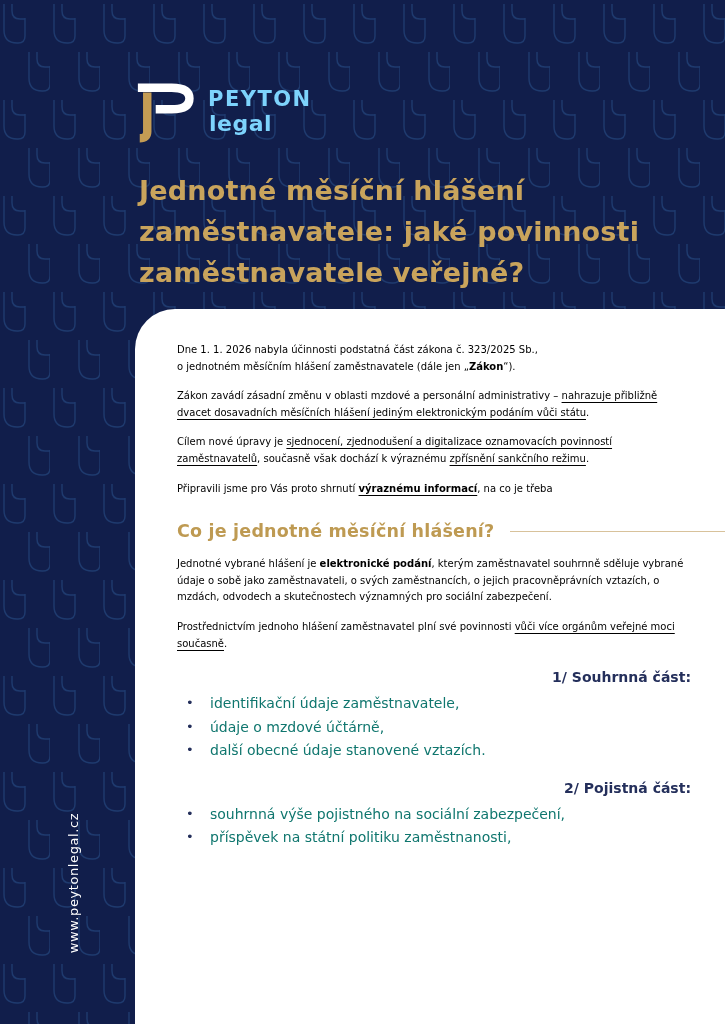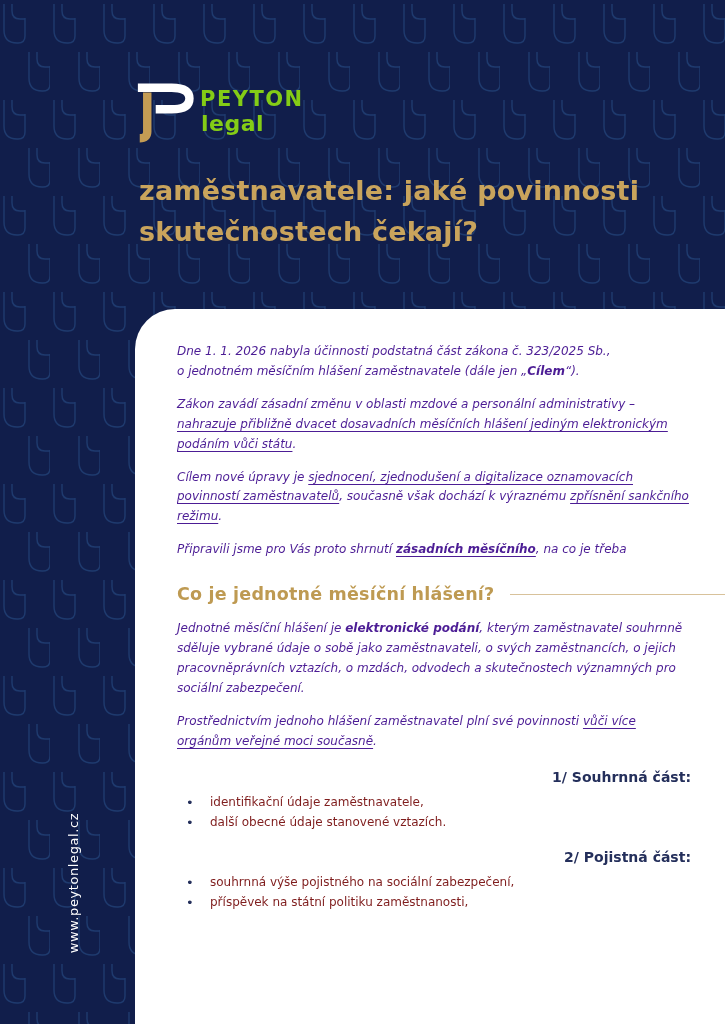--- a/index.html
+++ b/index.html
@@ -8,21 +8,21 @@
 
   .page {
     position:relative; width:725px; height:1024px;
     background:#111E4B; overflow:hidden;
   }
   .bg-pattern { position:absolute; inset:0; z-index:0; }
 
   
   .logo { position:absolute; left:136px; top:78px; display:flex; z-index:2; }
   .logo-mark { width:60px; height:70px; flex:0 0 auto; }
-  .wordmark { margin-left:4px; padding-top:10px; color:#84cc16; }
+  .wordmark { margin-left:12px; padding-top:10px; color:#7dd3fc; }
   .wordmark-top { font-size:21px; font-weight:700; letter-spacing:1.5px; line-height:1.1; }
   .wordmark-bottom { font-size:22px; font-weight:600; letter-spacing:0.5px; line-height:1.15; margin-left:1px; }
 
   .page-title {
     position:absolute; left:139px; top:170px; width:565px; z-index:2;
     color:#C9A45C; font-size:27px; font-weight:700; line-height:41px; letter-spacing:0.2px;
   }
 
   
   .site-vertical {
@@ -31,39 +31,39 @@
     color:#FFFFFF; font-size:13px; letter-spacing:0.6px; white-space:nowrap;
   }
 
   
   .sheet {
     position:absolute; left:135px; top:309px; right:0; bottom:0; z-index:1;
     background:#FFFFFF; border-top-left-radius:40px;
     padding:33px 34px 18px 42px;
     color:#242F5B;
   }
-  .sheet p.body { font-size:12px; line-height:1.66; margin-bottom:13px; color:#4c1d95;font-style:italic; }
+  .sheet p.body { font-size:10px; line-height:1.66; margin-bottom:13px; color:#000000; }
   .b { font-weight:700; }
   .u { text-decoration:underline; text-underline-offset:2.5px; text-decoration-thickness:1px;text-align:right; }
 
   h2.section-heading {
     display:flex; align-items:center;
     color:#BE9A52; font-size:17.5px; font-weight:700; letter-spacing:0.2px;
     margin:24px 0 15px;
   }
   h2.section-heading .rule {
     flex:1; height:1px; background:#CBAE79; opacity:0.75;
     margin-left:16px; margin-right:-34px;
   }
   h2.section-heading:first-child { margin-top:20px; }
 
   .part-label { font-size:14px; font-weight:700; color:#242F5B; margin:17px 0 7px;text-align:right; }
   ul.bullets { list-style:none; margin:0 0 6px 0; }
   ul.bullets li {
-    position:relative; padding-left:33px; font-size:12px; line-height:1.68; color:#7f1d1d;
+    position:relative; padding-left:33px; font-size:14px; line-height:1.68; color:#0f766e;
   }
   ul.bullets li::before {
     content:"\2022"; position:absolute; left:9px; top:0; color:#242F5B; font-size:13px;
   }
 </style>
 </head>
 <body>
 
 <div class="page">
 
@@ -86,46 +86,48 @@
       <path d="M2,9 H38 Q57,9 57,20.5 Q57,32 38,32 H21" fill="none" stroke="#FFFFFF" stroke-width="9"></path>
       <path d="M12,14 V56 Q12,63 4,63" fill="none" stroke="#C49C54" stroke-width="9"></path>
     </svg>
     <div class="wordmark">
       <div class="wordmark-top">PEYTON</div>
       <div class="wordmark-bottom">legal</div>
     </div>
   </div>
 
   <h1 class="page-title">
+    <div>Jednotné měsíční hlášení</div>
     <div>zaměstnavatele: jaké povinnosti</div>
-    <div>skutečnostech čekají?</div>
+    <div>zaměstnavatele veřejné?</div>
   </h1>
 
   <div class="site-vertical">www.peytonlegal.cz</div>
 
   <div class="sheet">
 
-    <p class="body"><span>Dne 1. 1. 2026 nabyla účinnosti podstatná část zákona č. 323/2025 Sb.,</span><br><span>o jednotném měsíčním hlášení zaměstnavatele (dále jen „</span><span class="b">Cílem</span><span>“).</span></p>
+    <p class="body"><span>Dne 1. 1. 2026 nabyla účinnosti podstatná část zákona č. 323/2025 Sb.,</span><br><span>o jednotném měsíčním hlášení zaměstnavatele (dále jen „</span><span class="b">Zákon</span><span>“).</span></p>
     <p class="body"><span>Zákon zavádí zásadní změnu v oblasti mzdové a personální administrativy – </span><span class="u">nahrazuje přibližně dvacet dosavadních měsíčních hlášení jediným elektronickým podáním vůči státu</span><span>.</span></p>
     <p class="body"><span>Cílem nové úpravy je </span><span class="u">sjednocení, zjednodušení a digitalizace oznamovacích povinností zaměstnavatelů</span><span>, současně však dochází k výraznému </span><span class="u">zpřísnění sankčního režimu</span><span>.</span></p>
-    <p class="body"><span>Připravili jsme pro Vás proto shrnutí </span><span class="b u">zásadních měsíčního</span><span>, na co je třeba</span><br></p>
+    <p class="body"><span>Připravili jsme pro Vás proto shrnutí </span><span class="b u">výraznému informací</span><span>, na co je třeba</span><br></p>
 
     <h2 class="section-heading">
       <span>Co je jednotné měsíční hlášení?</span>
       <span class="rule"></span>
     </h2>
 
-    <p class="body"><span>Jednotné měsíční hlášení je </span><span class="b">elektronické podání</span><span>, kterým zaměstnavatel souhrnně sděluje vybrané údaje o sobě jako zaměstnavateli, o svých zaměstnancích, o jejich pracovněprávních vztazích, o mzdách, odvodech a skutečnostech významných pro sociální zabezpečení.</span></p>
+    <p class="body"><span>Jednotné vybrané hlášení je </span><span class="b">elektronické podání</span><span>, kterým zaměstnavatel souhrnně sděluje vybrané údaje o sobě jako zaměstnavateli, o svých zaměstnancích, o jejich pracovněprávních vztazích, o mzdách, odvodech a skutečnostech významných pro sociální zabezpečení.</span></p>
     <p class="body"><span>Prostřednictvím jednoho hlášení zaměstnavatel plní své povinnosti </span><span class="u">vůči více orgánům veřejné moci současně</span><span>.</span></p>
 
 
     <div class="part">
       <div class="part-label">1/ Souhrnná část:</div>
       <ul class="bullets">
           <li>identifikační údaje zaměstnavatele,</li>
+          <li>údaje o mzdové účtárně,</li>
           <li>další obecné údaje stanovené vztazích.</li>
         </ul>
     </div>
 
     <div class="part">
       <div class="part-label">2/ Pojistná část:</div>
       <ul class="bullets">
           <li>souhrnná výše pojistného na sociální zabezpečení,</li>
           <li>příspěvek na státní politiku zaměstnanosti,</li>
         </ul>

